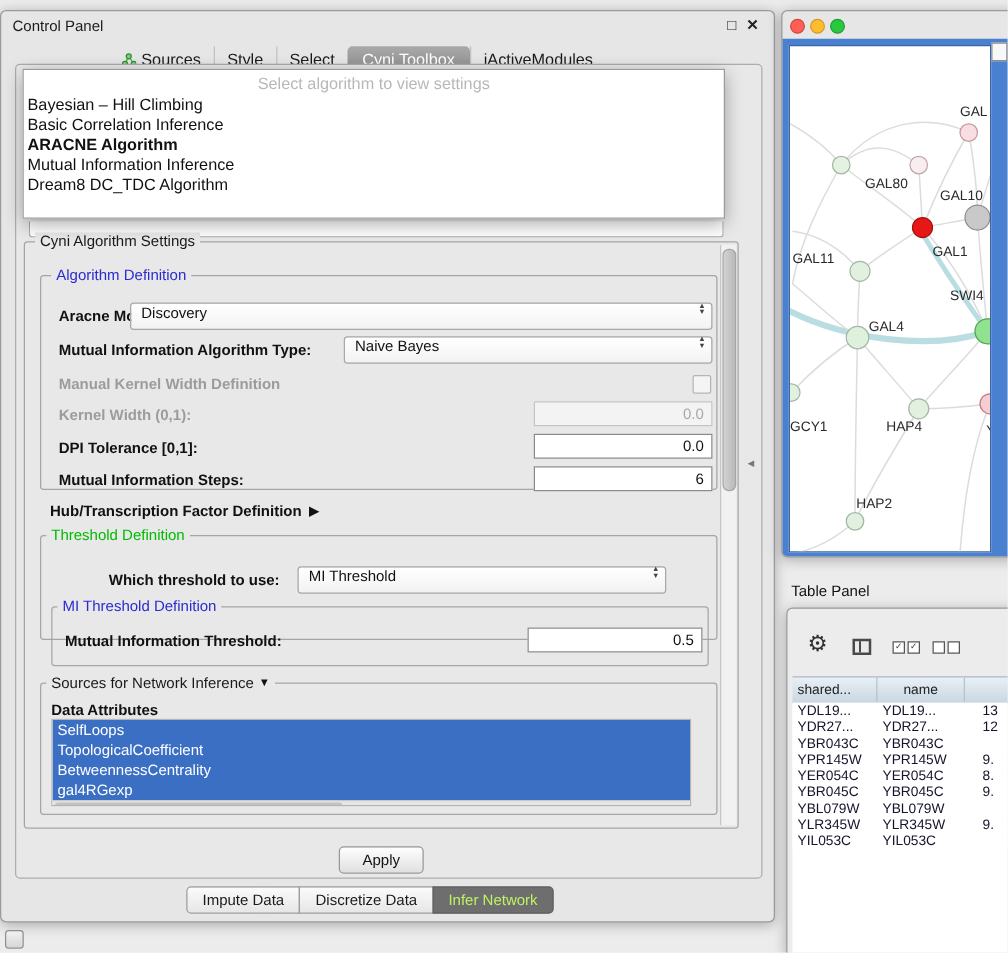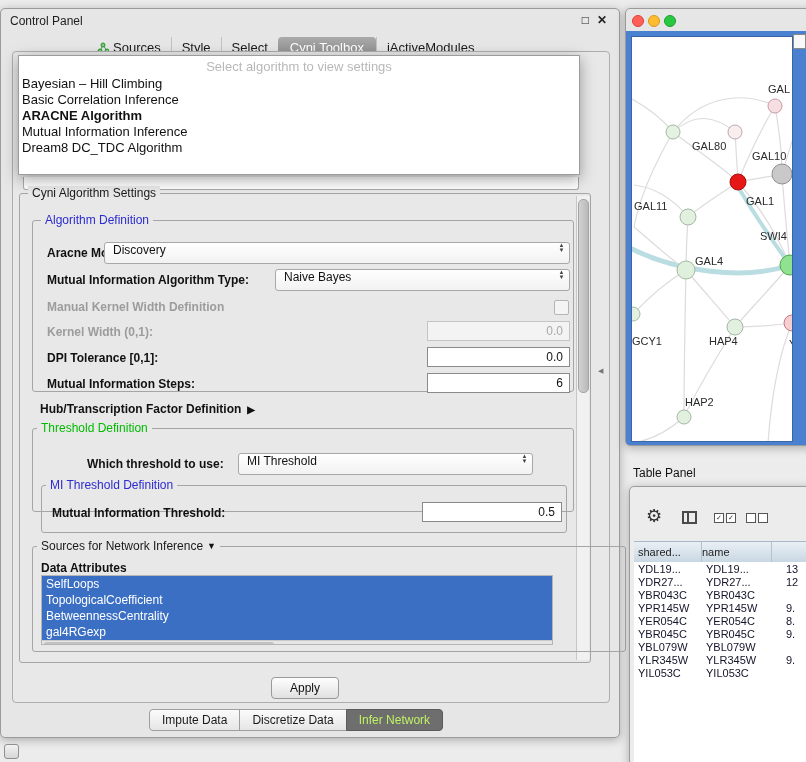--- a/index.html
+++ b/index.html
@@ -169,21 +169,21 @@
 
         <div class="groupbox" style="left:8px;top:56px;width:526px;height:48px">
           <span class="legend blue" style="left:4px">MI Threshold Definition</span>
           <span class="lbl" style="left:10px;top:20px">Mutual Information Threshold:</span>
           <div class="field" style="left:380px;top:16px;width:140px;height:20px">
             <span>0.5</span>
           </div>
         </div>
       </div>
 
-      <div class="groupbox" style="left:12px;top:352px;width:594px;height:106px">
+      <div class="groupbox" style="left:12px;top:352px;width:542px;height:106px">
         <span class="legend" style="left:4px">
           <span>Sources for Network Inference</span>
           <span class="tri-down">▼</span>
         </span>
         <span class="lbl" style="left:8px;top:14px">Data Attributes</span>
         <div class="listbox" style="left:8px;top:28px;width:512px;height:70px">
           <div class="li-item">SelfLoops</div>
           <div class="li-item">TopologicalCoefficient</div>
           <div class="li-item">BetweennessCentrality</div>
           <div class="li-item">gal4RGexp</div>
@@ -306,21 +306,21 @@
         <span class="cbx">✓</span>
         <span class="cbx">✓</span>
       </span>
     <span class="toolbar-icon" style="left:116px;top:26px">
         <span class="cbx"></span>
         <span class="cbx"></span>
       </span>
 
     <div class="tbl-header" style="left:4px;top:54px;width:186px">
       <span class="th" style="width:68px">shared...</span>
-      <span class="th" style="width:70px;text-align:left;padding-left:0">name</span>
+      <span class="th" style="width:70px;text-align:center;padding-left:0">name</span>
       <span class="th" style="width:48px;border-right:none"></span>
     </div>
 
     <div class="tbl-body" style="left:4px;top:75px;width:186px;height:205px"></div>
 
     <div class="tr" style="left:4px;top:76px;width:186px">
       <span class="td" style="width:68px">YDL19...</span>
       <span class="td" style="width:70px">YDL19...</span>
       <span class="td" style="width:48px;padding-left:14px">13</span>
     </div>

